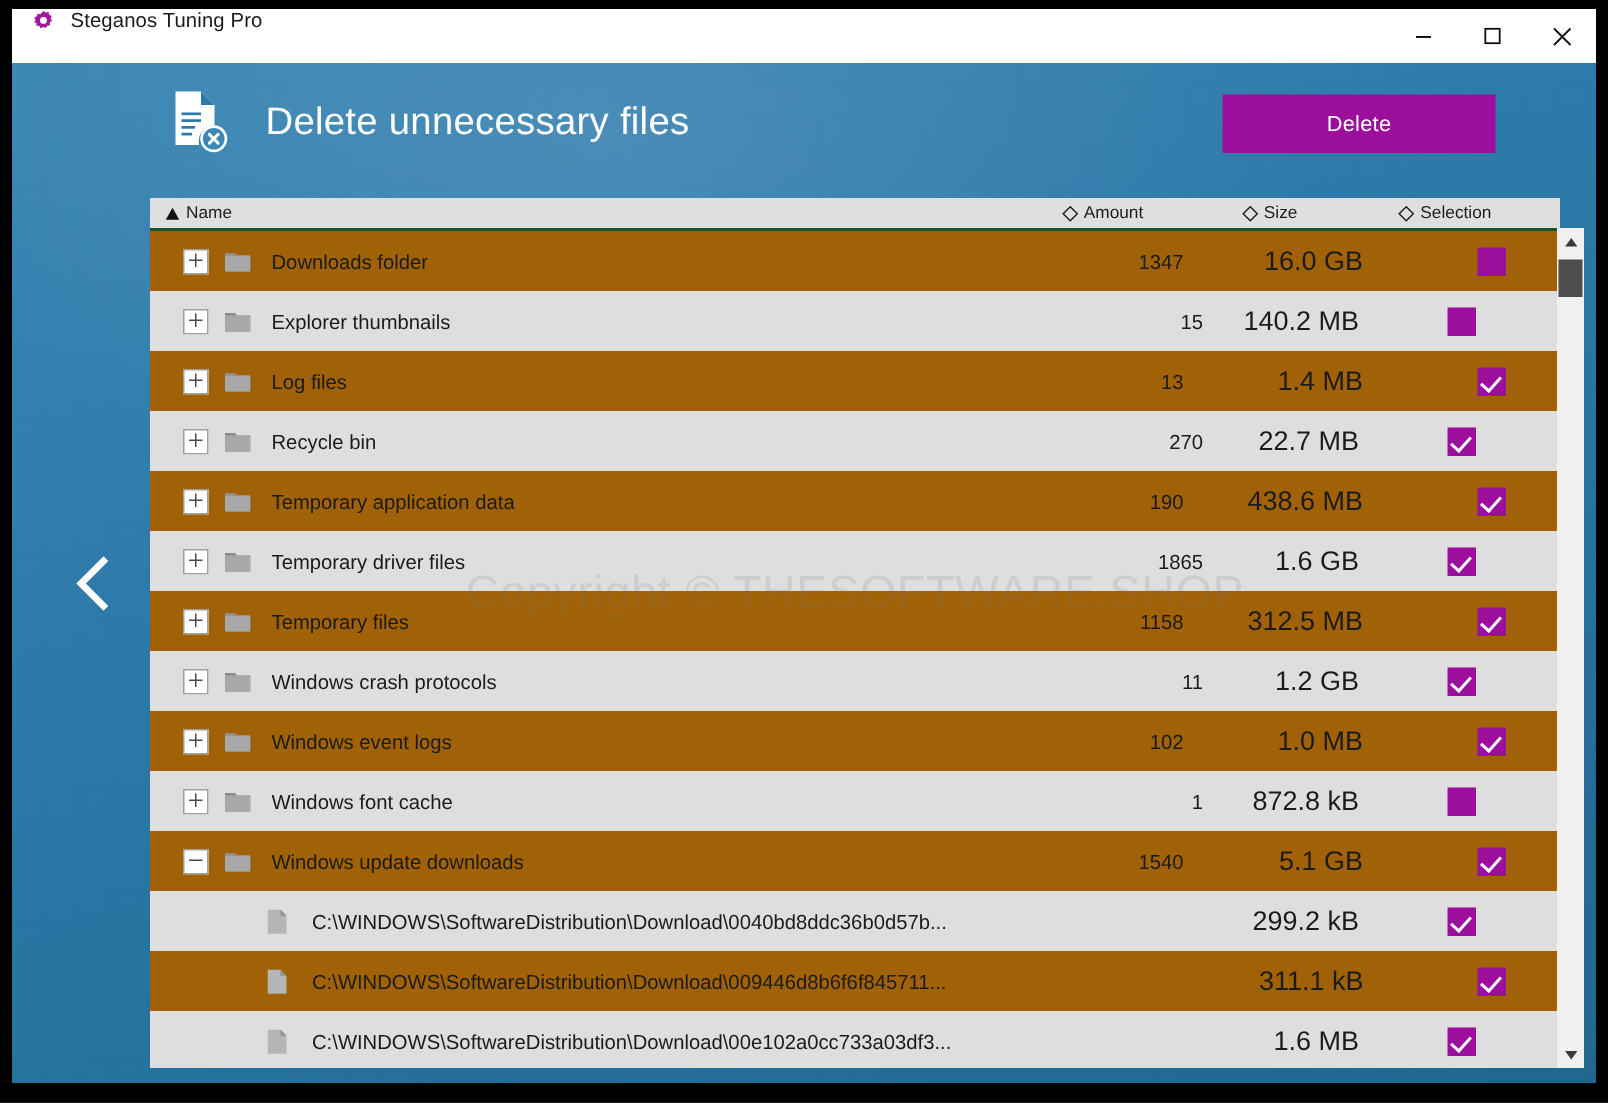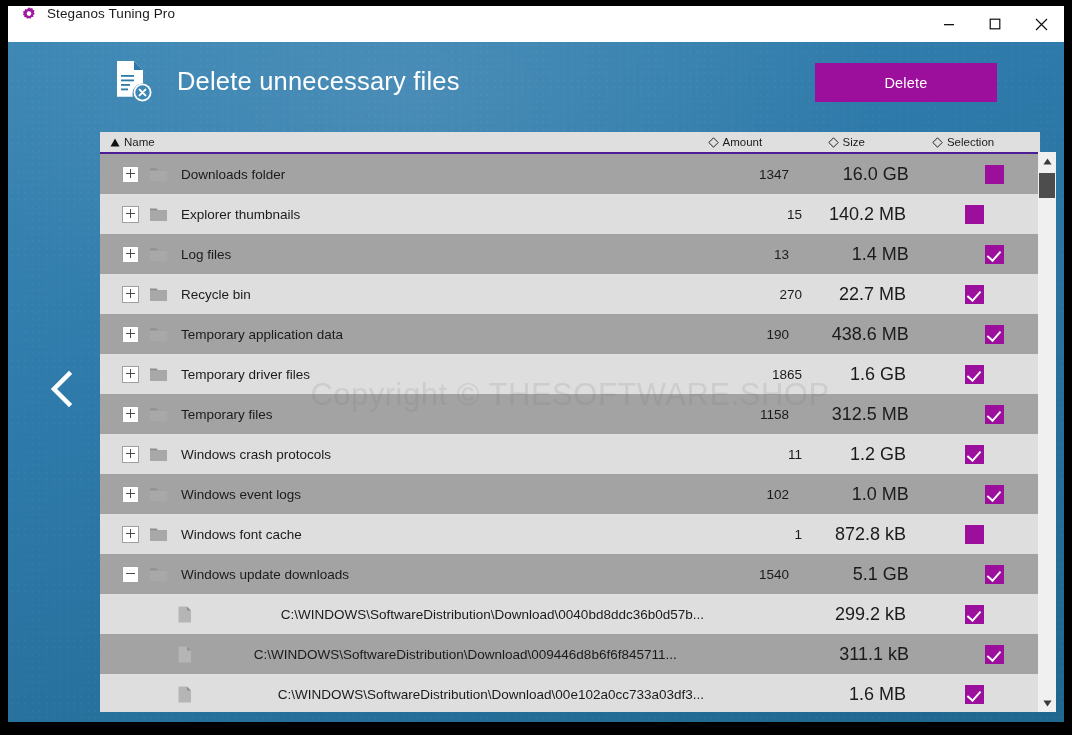--- a/index.html
+++ b/index.html
@@ -136,21 +136,21 @@
     z-index: 3;
   }
   #table-header {
     position: relative;
     height: 20px;
     background: #dfdfdf;
     display: flex;
     align-items: center;
     font-size: 11.5px;
     color: #1c1c1c;
-    border-bottom: 2px solid #4c1d95;
+    border-bottom: 2px solid #14532d;
   }
   .th {
     display: flex;
     align-items: center;
     gap: 4px;
     white-space: nowrap;
   }
   .th-name      { width: 604px; padding-left: 10px; }
   .th-amount    { width: 112px; justify-content: flex-start; padding-left: 4px;}
   .th-size      { width: 96px;  justify-content: flex-start; padding-left: 10px;}
@@ -165,33 +165,33 @@
   }
   .row {
     position: relative;
     height: 40px;
     display: flex;
     align-items: center;
     font-size: 13.5px;
     color: #1b1b1b;
     box-sizing: border-box;
   }
-  .row.odd  { background: #a3a3a3; gap: 20px; }
+  .row.odd  { background: #a16207; gap: 20px; }
   .row.even { background: #dedede; }
 
   .cell-name {
     width: 604px;
     display: flex;
     align-items: center;
     padding-left: 22px;
     box-sizing: border-box;
     white-space: nowrap;
     overflow: hidden;
   }
-  .cell-name.child { padding-left: 78px; justify-content: space-between; }
+  .cell-name.child { padding-left: 78px; }
 
   .expander {
     width: 15px; height: 15px;
     border: 1px solid #a0a0a0;
     background: #ffffff;
     position: relative;
     flex: 0 0 auto;
     cursor: pointer;
     margin-right: 11px;
   }

